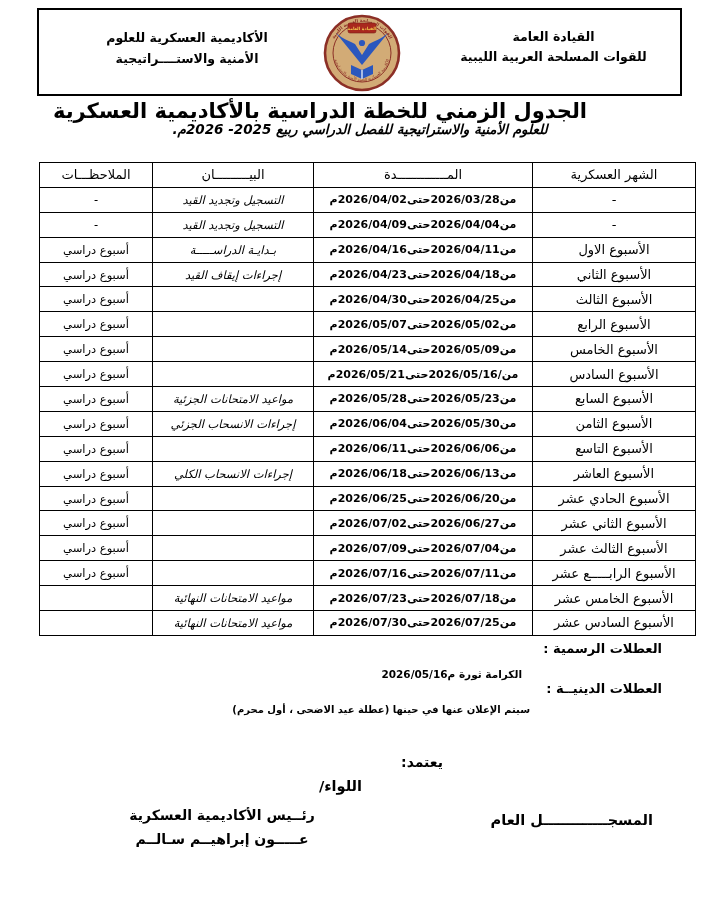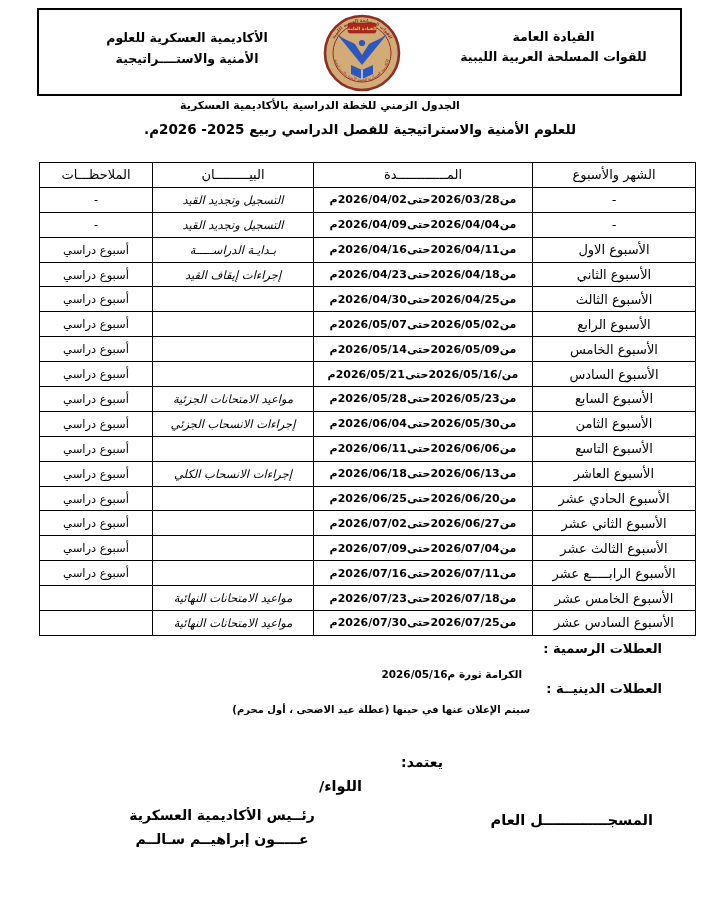--- a/index.html
+++ b/index.html
@@ -9,22 +9,22 @@
   }
   .abs{position:absolute;}
   
   .hdr-box{left:37px;top:8px;width:641px;height:84px;border:2px solid #000;}
   .hdr-right{position:absolute;right:14px;top:17px;width:225px;text-align:center;
              font-size:12.5px;font-weight:bold;line-height:20px;}
   .hdr-left{position:absolute;left:28px;top:17px;width:240px;text-align:center;
             font-size:12.5px;font-weight:bold;line-height:21px;}
   .emblem{position:absolute;left:283px;top:1px;width:80px;height:82px;}
   
-  .title1{left:0;top:99px;width:640px;text-align:center;font-size:11px;font-weight:bold;}
-  .title2{left:0;top:121px;width:720px;text-align:center;font-size:13.5px;font-weight:bold;}
+  .title1{left:0;top:99px;width:640px;text-align:center;font-size:21px;font-weight:bold;}
+  .title2{left:0;top:121px;width:720px;text-align:center;font-size:13.5px;font-weight:bold;font-style:italic;}
   
   table.sched{position:absolute;left:39px;top:162px;width:646px;border-collapse:collapse;
               table-layout:fixed;direction:rtl;}
   table.sched th,table.sched td{border:1px solid #000;text-align:center;vertical-align:middle;
               padding:0 2px;height:23.9px;overflow:hidden;white-space:nowrap;}
   table.sched th{font-weight:normal;font-size:13px;}
   th.c-week,td.c-week{width:158px;font-size:13px;}
   th.c-period,td.c-period{width:214px;}
   td.c-period{font-size:11px;font-weight:bold;}
   th.c-detail,td.c-detail{width:156px;}
@@ -87,21 +87,21 @@
       <div>الأمنية والاستــــراتيجية</div>
     </div>
   </div>
 
   <div class="abs title1">الجدول الزمني للخطة الدراسية بالأكاديمية العسكرية</div>
   <div class="abs title2">للعلوم الأمنية والاستراتيجية للفصل الدراسي ربيع 2025- 2026م.</div>
 
   <table class="sched">
     <thead>
       <tr>
-        <th class="c-week">الشهر والأسبوع</th>
+        <th class="c-week">الشهر العسكرية</th>
         <th class="c-period">المـــــــــــــدة</th>
         <th class="c-detail">البيـــــــــان</th>
         <th class="c-note">الملاحظـــات</th>
       </tr>
     </thead>
     <tbody>
         <tr>
           <td class="c-week">-</td>
           <td class="c-period">من2026/03/28حتى2026/04/02م</td>
           <td class="c-detail">التسجيل وتجديد القيد</td>

